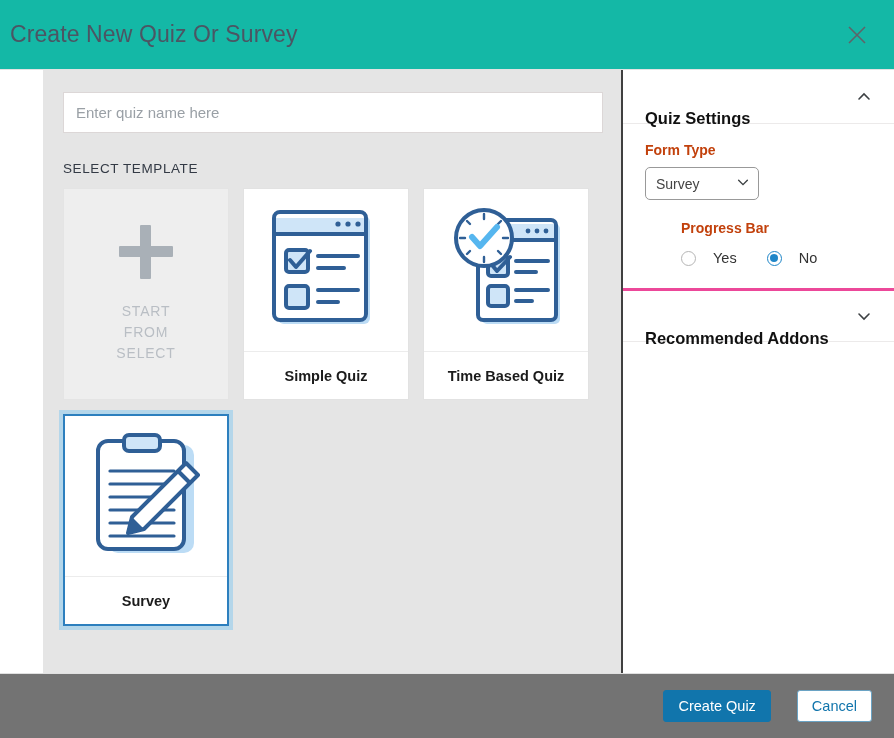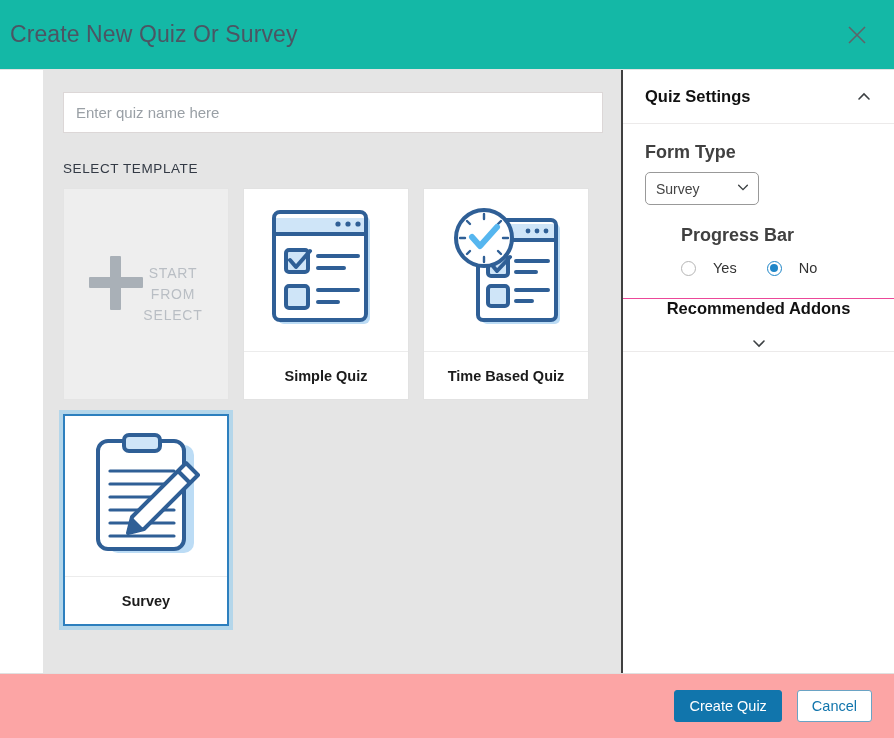--- a/index.html
+++ b/index.html
@@ -62,21 +62,21 @@
   .tpl-card .art {
     flex: 1 1 auto; display: flex; align-items: center; justify-content: center;
   }
   .tpl-card .cap {
     flex: 0 0 48px; display: flex; align-items: center; justify-content: center;
     border-top: 1px solid #ececec;
     font-size: 14.5px; font-weight: bold; color: #1b1b1b;
   }
   
   .tpl-card.scratch { background: #eeeeee; border-color: #e4e4e4; }
-  .tpl-card.scratch .art { flex-direction: row; justify-content: center; }
+  .tpl-card.scratch .art { flex-direction: column; justify-content: center; }
   .plus-sign { width: 54px; height: 54px; position: relative; margin-bottom: 22px; }
   .plus-sign::before, .plus-sign::after {
     content: ""; position: absolute; background: #a9b0b7; border-radius: 1px;
   }
   .plus-sign::before { left: 0; top: 21px; width: 54px; height: 11px; }
   .plus-sign::after { top: 0; left: 21px; height: 54px; width: 11px; }
   .scratch-text {
     text-align: center; font-size: 14px; color: #b9bec4; line-height: 21px; letter-spacing: .8px;
   }
   
@@ -84,25 +84,25 @@
     border: 2px solid #2d7fbe;
     box-shadow: 0 0 0 4px rgba(120,195,240,.45);
   }
 
   
   .right-pane { flex: 1 1 auto; background: #ffffff; }
   .panel-head {
     height: 54px; display: flex; align-items: center; justify-content: space-between;
     padding: 0 22px; border-bottom: 1px solid #eceaea;
   }
-  .panel-head.second { border-top: 1px solid #ec4899; flex-direction: column; }
-  .panel-title { font-size: 16.5px; font-weight: bold; color: #111; }
+  .panel-head.second { border-top: 3px solid #ec4899; }
+  .panel-title { font-size: 16.5px; font-weight: bold; color: #111; margin-top: 44px; }
   .chev { width: 16px; height: 16px; }
   .panel-content { padding: 18px 22px 22px 22px; }
-  .field-label { font-size: 18px; font-weight: bold; color: #404040; margin-bottom: 9px; }
+  .field-label { font-size: 14px; font-weight: bold; color: #c2410c; margin-bottom: 9px; }
   .select-box {
     width: 114px; height: 33px; border: 1px solid #999; border-radius: 5px;
     background: #fff; display: flex; align-items: center; justify-content: space-between;
     padding: 0 8px 0 10px; font-size: 14px; color: #444; cursor: pointer;
   }
   .radio-row { display: flex; align-items: center; margin-top: 14px; }
   .radio-opt { display: flex; align-items: center; margin-right: 30px; cursor: pointer; gap: 8px; }
   .radio-dot {
     width: 15px; height: 15px; border-radius: 50%;
     border: 1px solid #b5b5b5; background: #fff; margin-right: 9px;
@@ -110,23 +110,23 @@
   }
   .radio-opt.on .radio-dot { border-color: #1f86c8; }
   .radio-opt.on .radio-dot::after {
     content: ""; width: 8px; height: 8px; border-radius: 50%; background: #1f86c8;
   }
   .radio-label { font-size: 14.5px; color: #333; }
   .field-group { margin-top: 20px; margin-left: 36px; }
 
   
   .dlg-footer {
-    height: 64px; flex: 0 0 64px; background: #fca5a5;
+    height: 64px; flex: 0 0 64px; background: #737373;
     display: flex; align-items: center; justify-content: flex-end;
-    padding: 0 22px; gap: 15px;
+    padding: 0 22px; gap: 26px;
   }
   .btn {
     height: 32px; padding: 0 14px; font-size: 14.5px; border-radius: 3px; cursor: pointer;
     font-family: "Liberation Sans", sans-serif; display: flex; align-items: center;
   }
   .btn-primary { background: #1175ac; color: #fff; border: 1px solid #1175ac; }
   .btn-secondary { background: #fff; color: #1175ac; border: 1px solid #6aa3c4; }
 </style>
 </head>
 <body>

